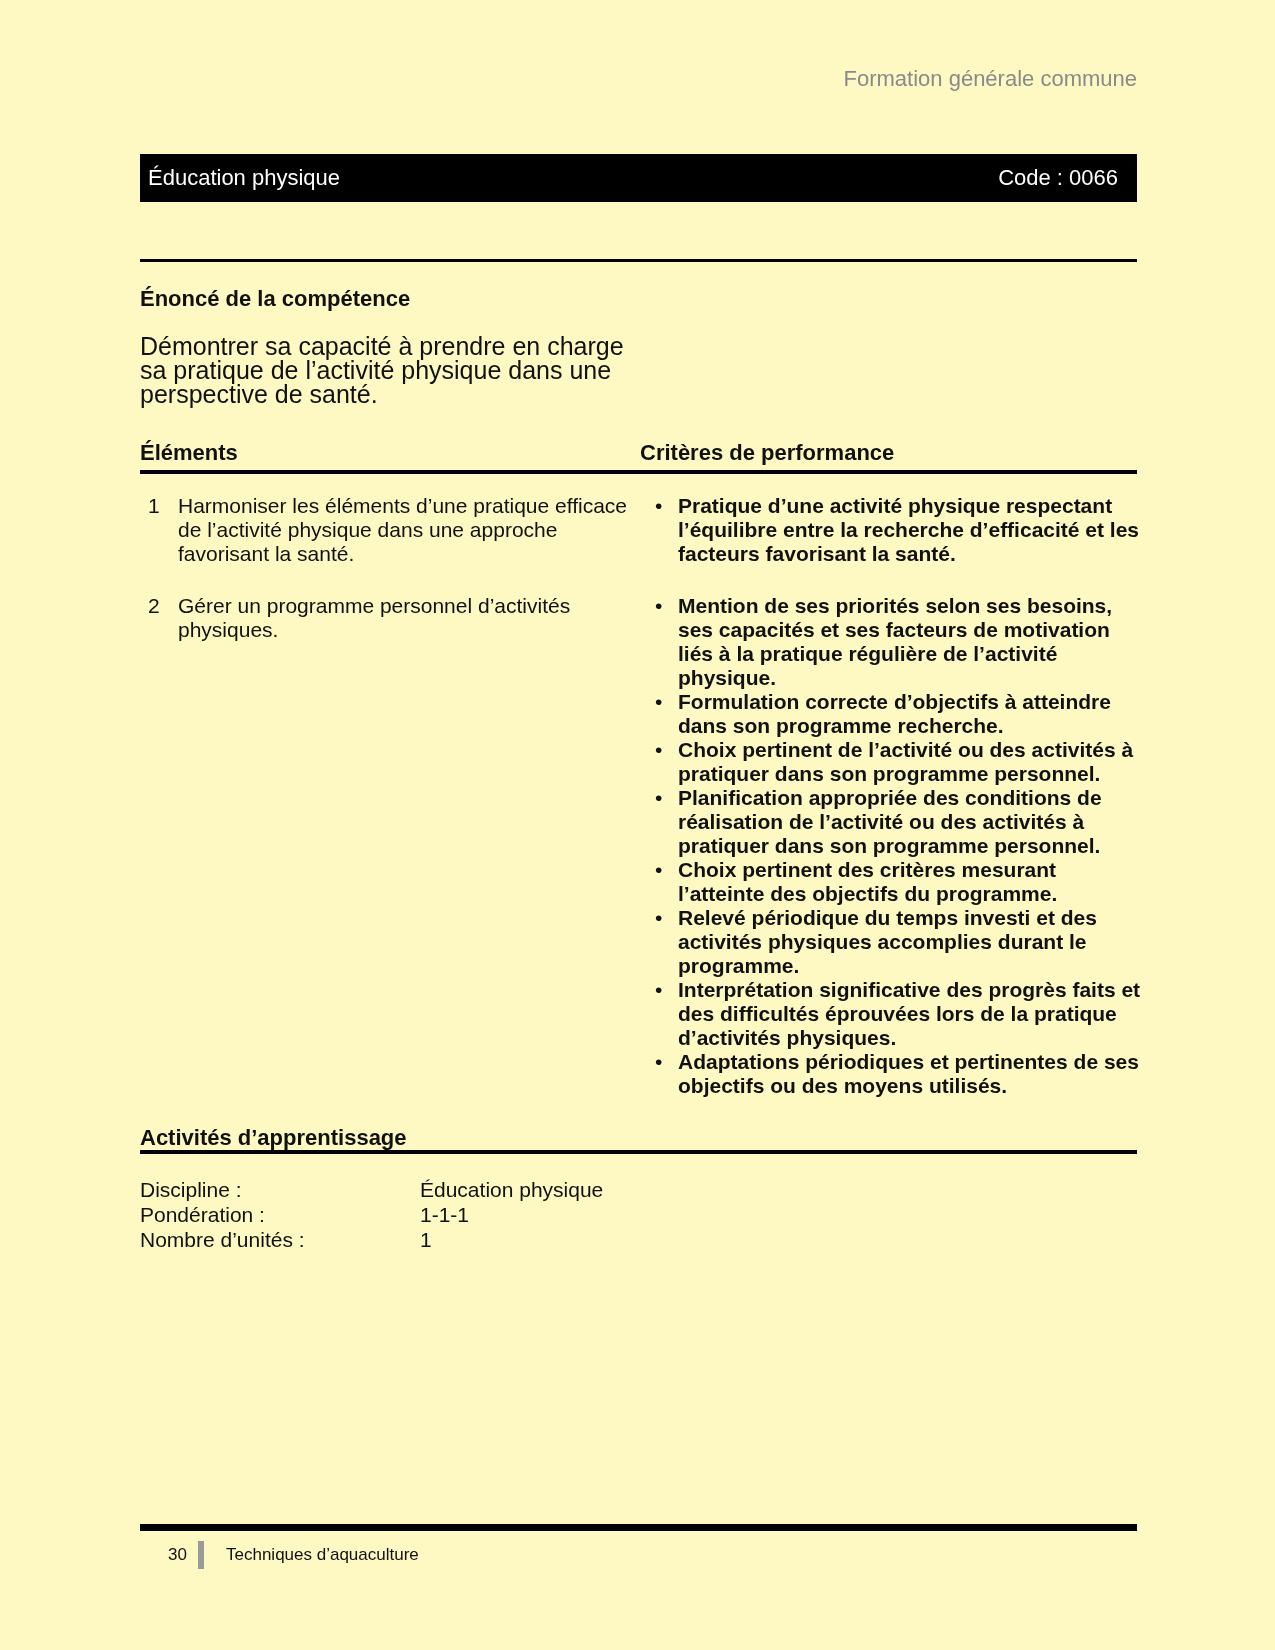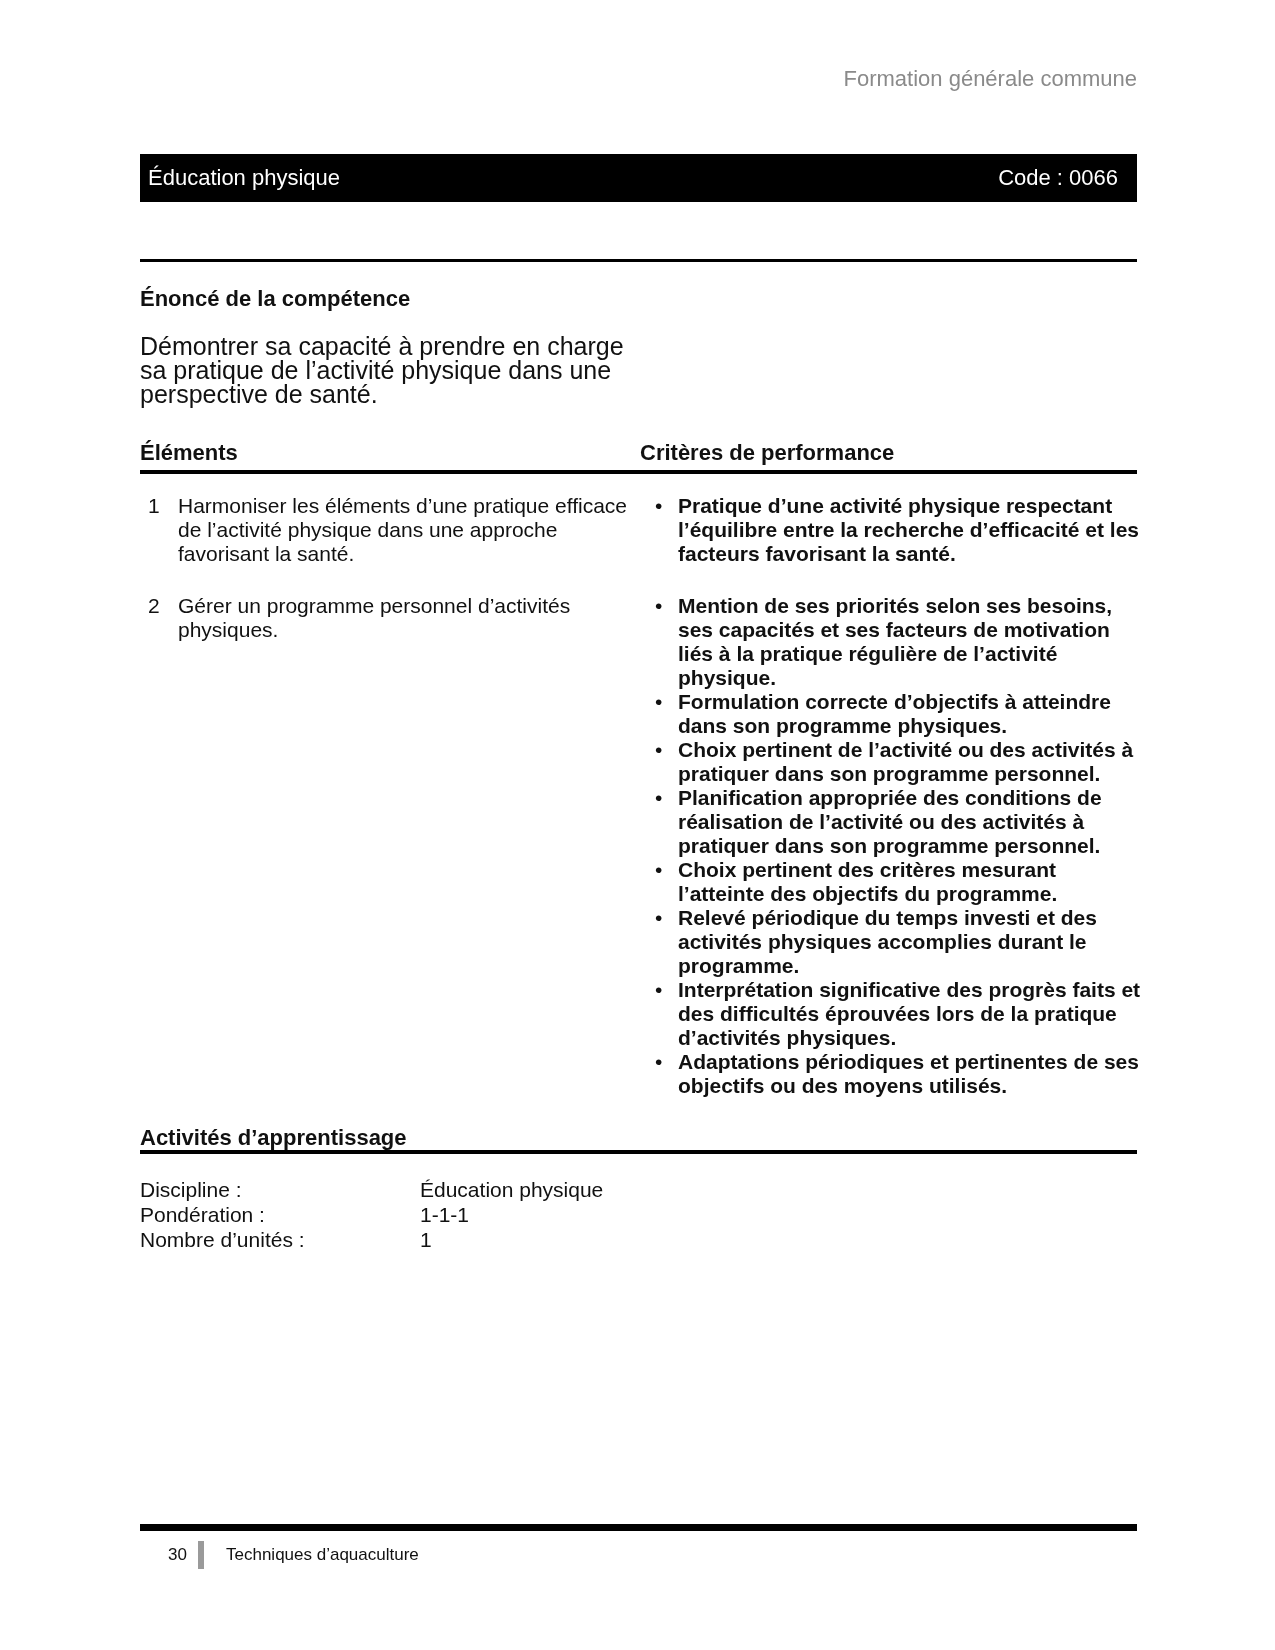--- a/index.html
+++ b/index.html
@@ -1,19 +1,19 @@
 <!DOCTYPE html>
 <html><head>
 <meta charset="utf-8">
 <style>
   html,body{margin:0;padding:0;background:#e8e8e8;}
   .page{
     position:relative;
     width:1275px;height:1650px;
-    background:#ffffff;
+    background:#fef9c3;
     margin:0 auto;
     font-family:"Liberation Sans","DejaVu Sans",sans-serif;
     color:#111;
     overflow:hidden;
   }
   .abs{position:absolute;}
   
   .running-header{
     left:140px;top:66px;width:997px;
     text-align:right;
@@ -109,21 +109,21 @@
         <span class="bullet-text">Pratique d’une activité physique respectant l’équilibre entre la recherche d’efficacité et les facteurs favorisant la santé.</span>
       </div>
     </div>
     <div class="criteria-group">
       <div class="bullet">
         <span class="bullet-marker">•</span>
         <span class="bullet-text">Mention de ses priorités selon ses besoins, ses capacités et ses facteurs de motivation liés à la pratique régulière de l’activité physique.</span>
       </div>
       <div class="bullet">
         <span class="bullet-marker">•</span>
-        <span class="bullet-text">Formulation correcte d’objectifs à atteindre dans son programme physiques.</span>
+        <span class="bullet-text">Formulation correcte d’objectifs à atteindre dans son programme recherche.</span>
       </div>
       <div class="bullet">
         <span class="bullet-marker">•</span>
         <span class="bullet-text">Choix pertinent de l’activité ou des activités à pratiquer dans son programme personnel.</span>
       </div>
       <div class="bullet">
         <span class="bullet-marker">•</span>
         <span class="bullet-text">Planification appropriée des conditions de réalisation de l’activité ou des activités à pratiquer dans son programme personnel.</span>
       </div>
       <div class="bullet">

